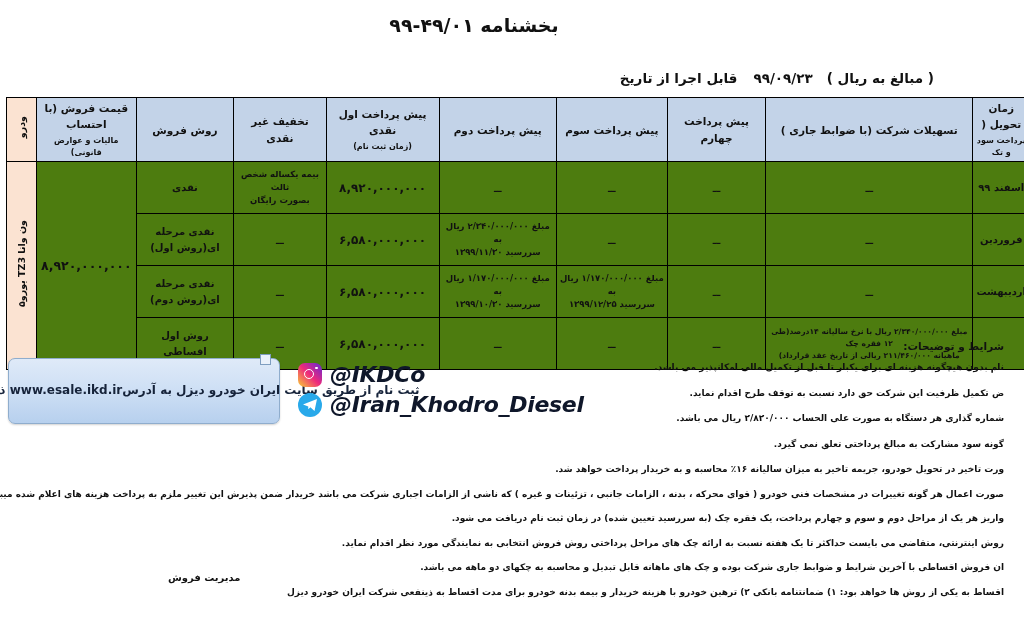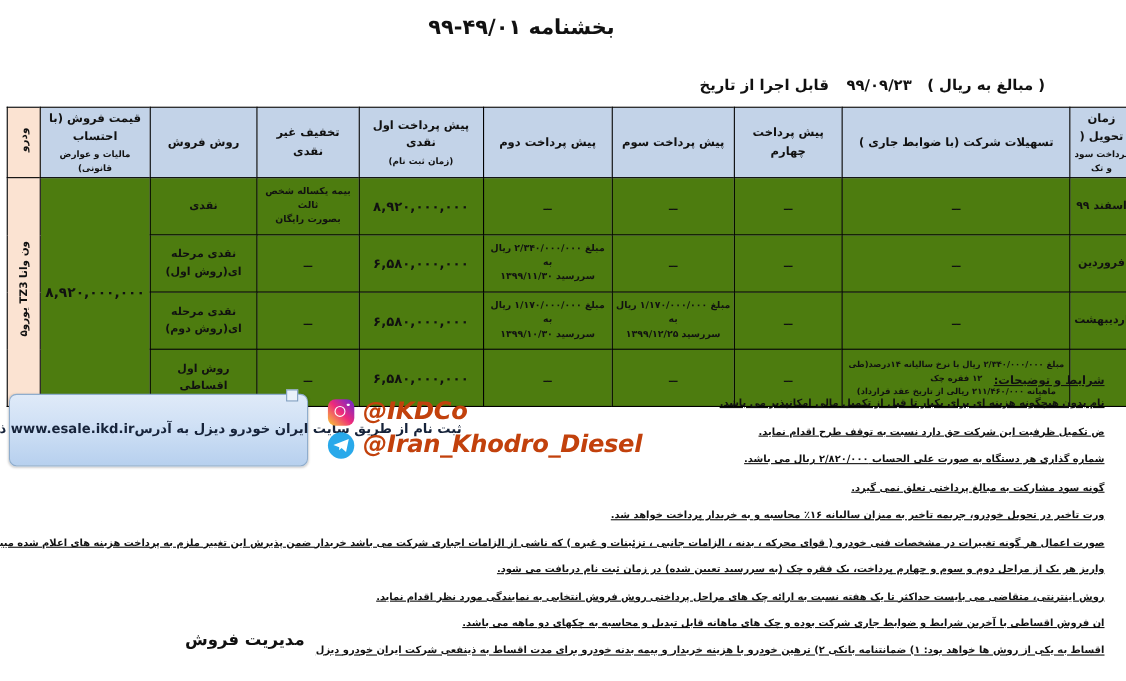--- a/index.html
+++ b/index.html
@@ -38,21 +38,21 @@
     display: flex;
     flex-direction: row;
     align-items: center;
     justify-content: flex-start;
     font-size: 13.5px;
     font-weight: bold;
     gap: 0;
   }
   .subtitle-row .sub-valid  { margin-right: 16px; white-space: nowrap; }
   .subtitle-row .sub-date   { margin-right: 14px; white-space: nowrap; }
-  .subtitle-row .sub-unit   { margin-right: 24px; white-space: nowrap; }
+  .subtitle-row .sub-unit   { margin-right: 40px; white-space: nowrap; }
 
   
   .price-table {
     position: absolute;
     top: 97px;
     right: -6px;
     left: -12px;
     border-collapse: collapse;
     table-layout: fixed;
     font-size: 9.5px;
@@ -120,21 +120,20 @@
   .col-vehicle   { width: 30px; }
 
   
   .conditions {
     position: absolute;
     top: 340px;
     right: 0;
     left: 0;
     padding-right: 14px;
     padding-left: 14px;
-    text-decoration: underline;
   }
   .cond-title {
     text-align: right;
     font-size: 10.5px;
     font-weight: bold;
     margin-bottom: 9px;
     padding-right: 6px;
   }
   .cond-line {
     text-align: right;
@@ -201,21 +200,21 @@
   .social-row {
     display: flex;
     flex-direction: row;
     align-items: center;
     gap: 8px;
   }
   .social-label {
     font-size: 22px;
     font-weight: bold;
     font-style: italic;
-    color: #c2410c;
+    color: #0f172a;
     font-family: "DejaVu Sans", "Liberation Sans", sans-serif;
     letter-spacing: -0.3px;
   }
   .ig-icon {
     width: 24px; height: 24px;
     border-radius: 7px;
     background: linear-gradient(45deg,#f9ce34 0%, #ee2a7b 50%, #6228d7 100%);
     position: relative;
     flex: none;
   }
@@ -244,21 +243,21 @@
     flex: none;
     overflow: hidden;
   }
   .tg-icon svg { position: absolute; left: 4px; top: 5px; }
 
   
   .signature {
     position: absolute;
     top: 572px;
     left: 168px;
-    font-size: 15px;
+    font-size: 10px;
     font-weight: bold;
   }
 </style>
 </head>
 <body>
 
 <div class="doc-title">بخشنامه ۴۹/۰۱-۹۹</div>
 
 <div class="subtitle-row">
   <span class="sub-unit">( مبالغ به ریال )</span>

